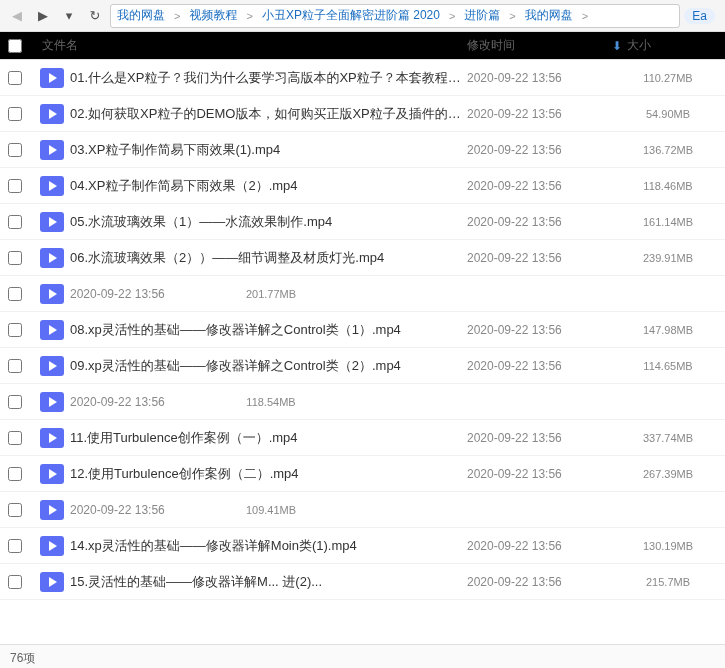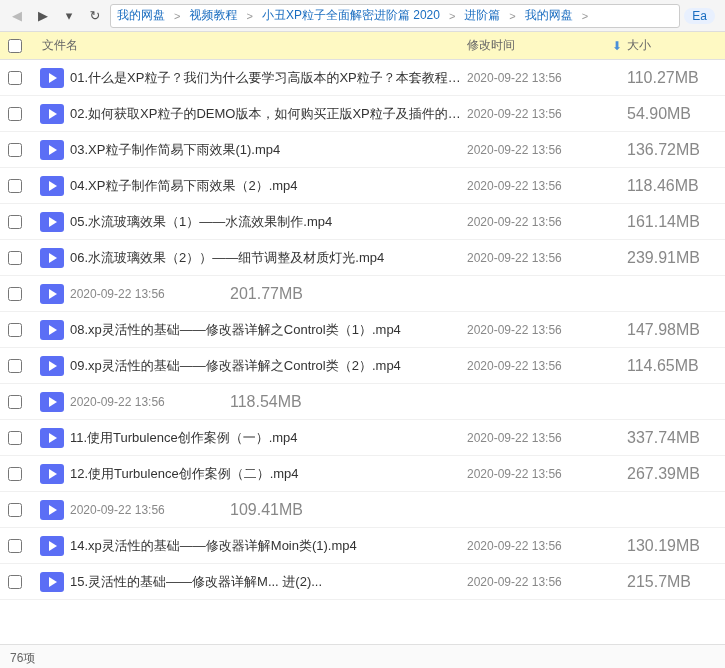--- a/index.html
+++ b/index.html
@@ -78,21 +78,21 @@
       font-size: 12px;
       cursor: pointer;
     }
 
     
     .col-header {
       display: flex;
       align-items: center;
       height: 28px;
       border-bottom: 1px solid #e0e0e0;
-      background: #fef9c3;
+      background: #000000;
       padding: 0 8px;
       font-size: 12px;
       color: #666;
       user-select: none;
     }
     .col-check {
       width: 30px;
       flex-shrink: 0;
       display: flex;
       align-items: center;
@@ -181,23 +181,23 @@
       font-size: 12px;
       color: #888;
     }
     .col-sort-spacer {
       width: 20px;
       flex-shrink: 0;
     }
     .file-size {
       width: 90px;
       flex-shrink: 0;
-      font-size: 16px;
+      font-size: 11px;
       color: #888;
-      text-align: left;
+      text-align: center;
       padding-right: 8px;
     }
 
     
     input[type="checkbox"] {
       width: 14px;
       height: 14px;
       accent-color: #4a90d9;
       cursor: pointer;
     }

